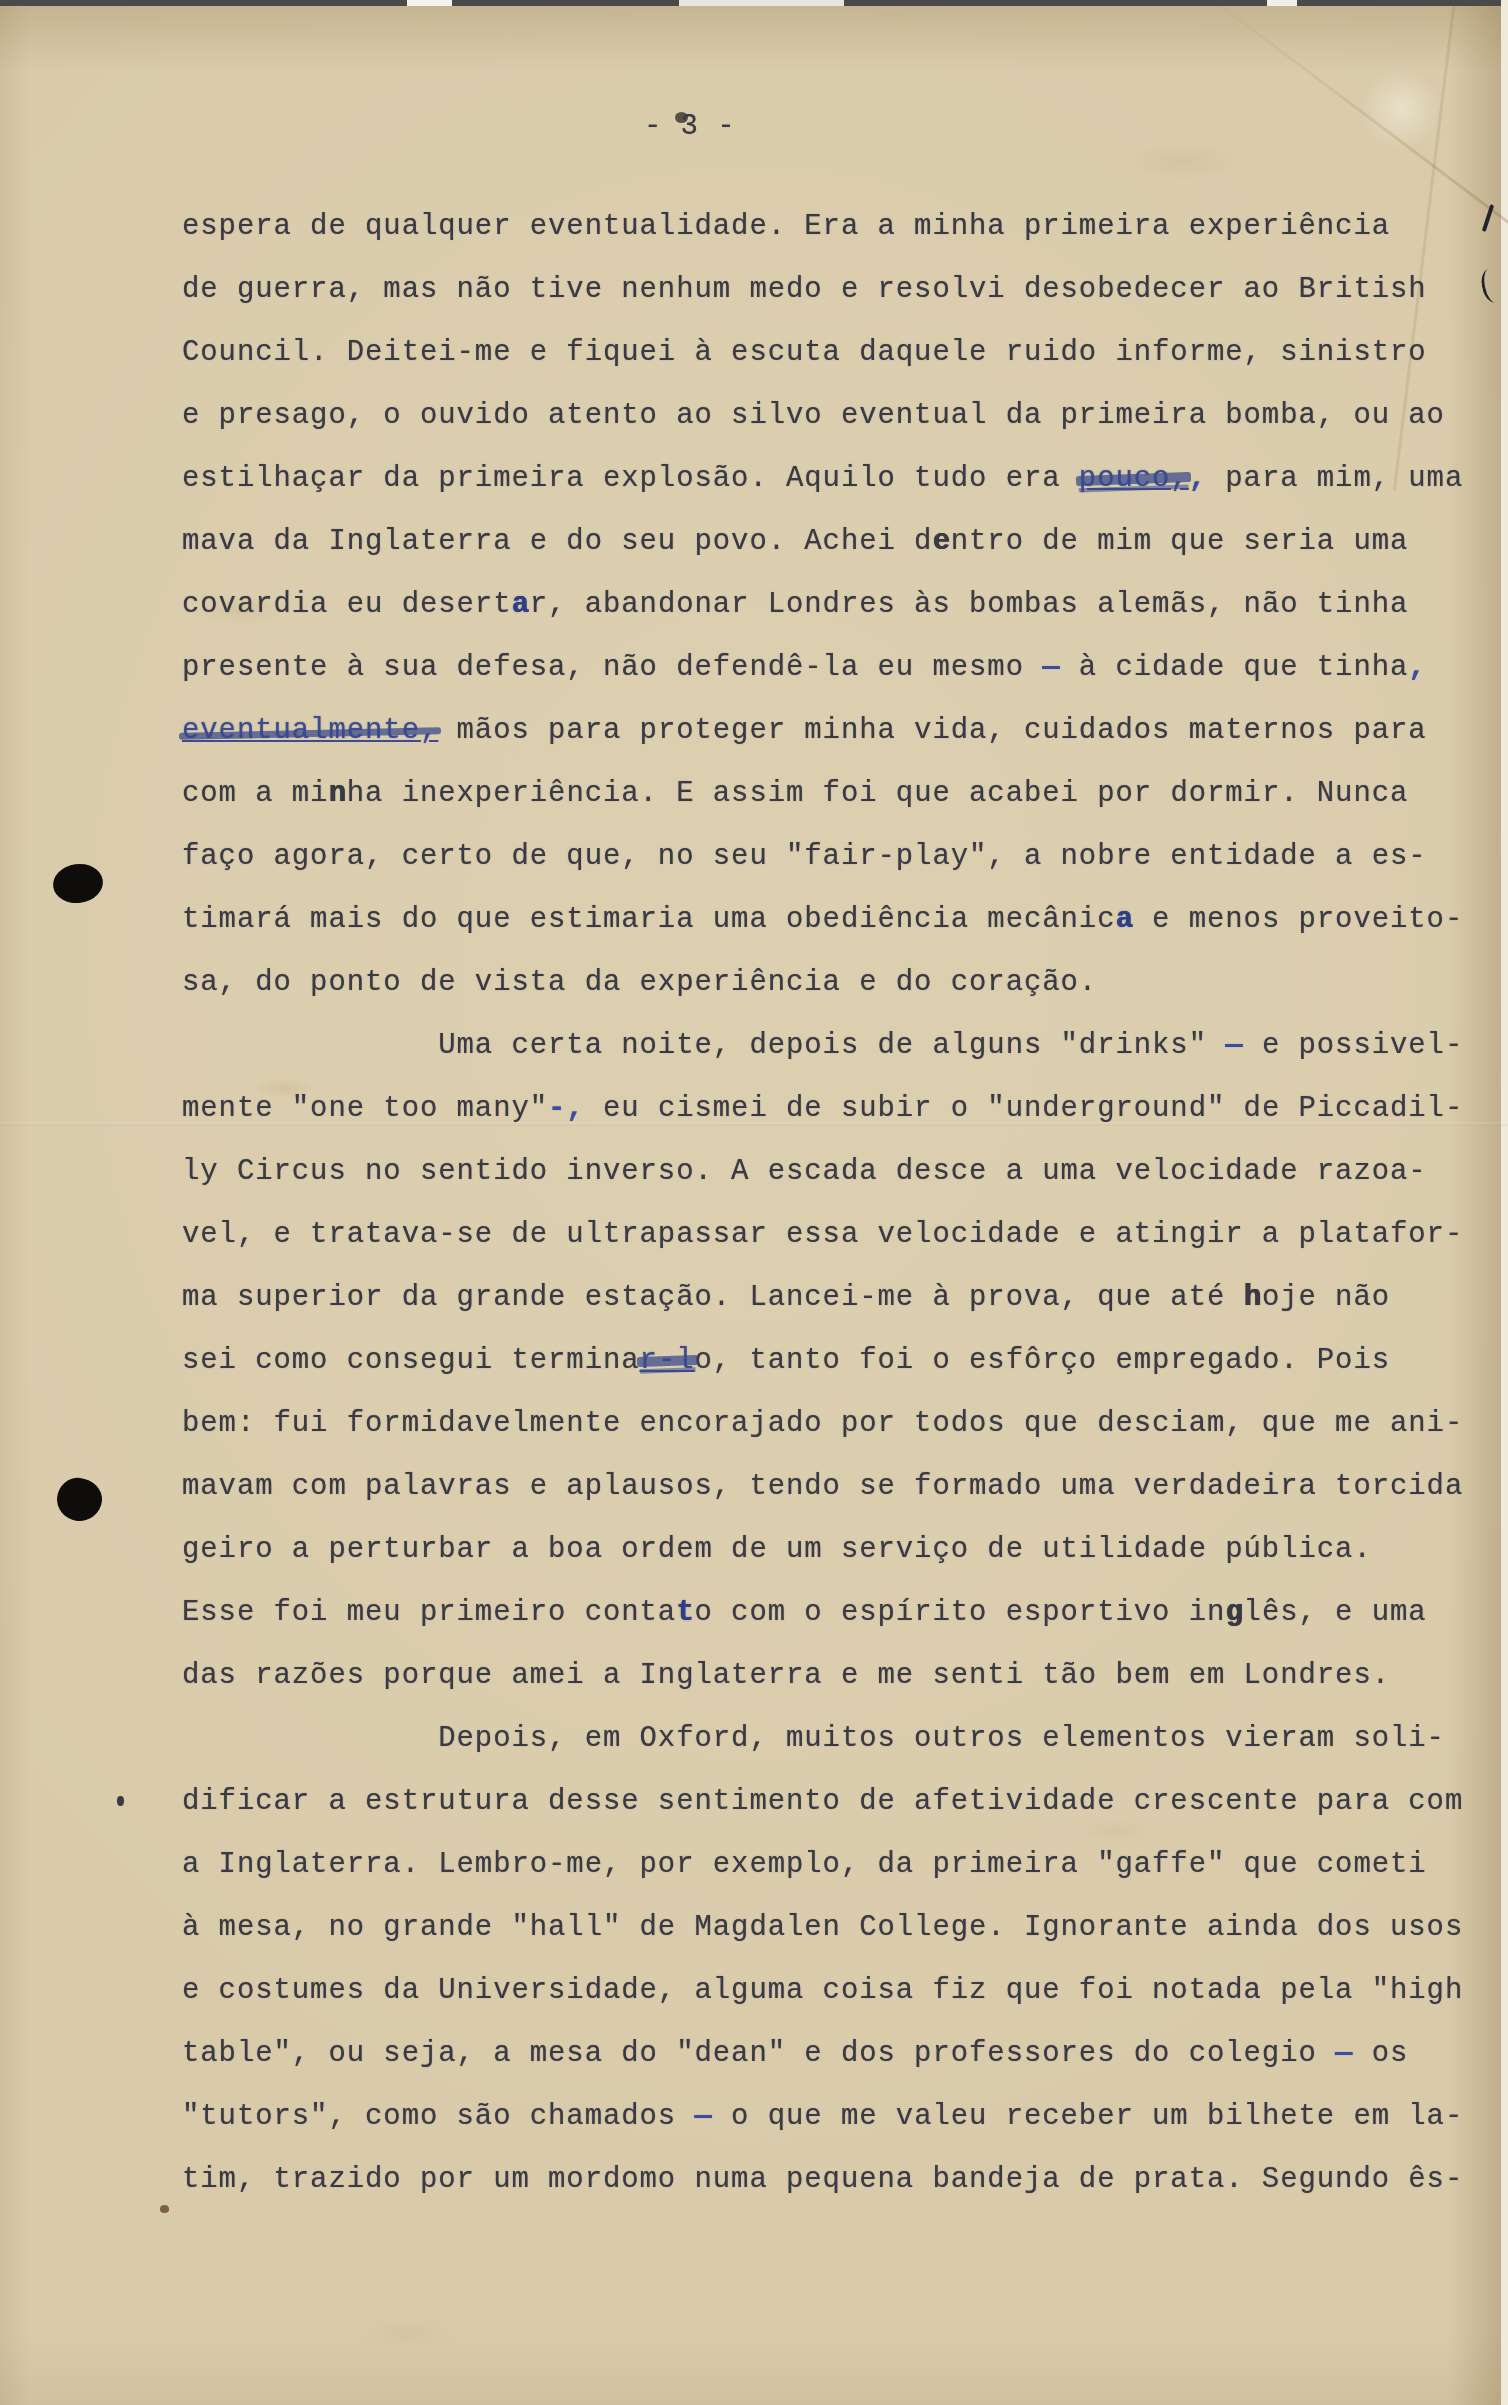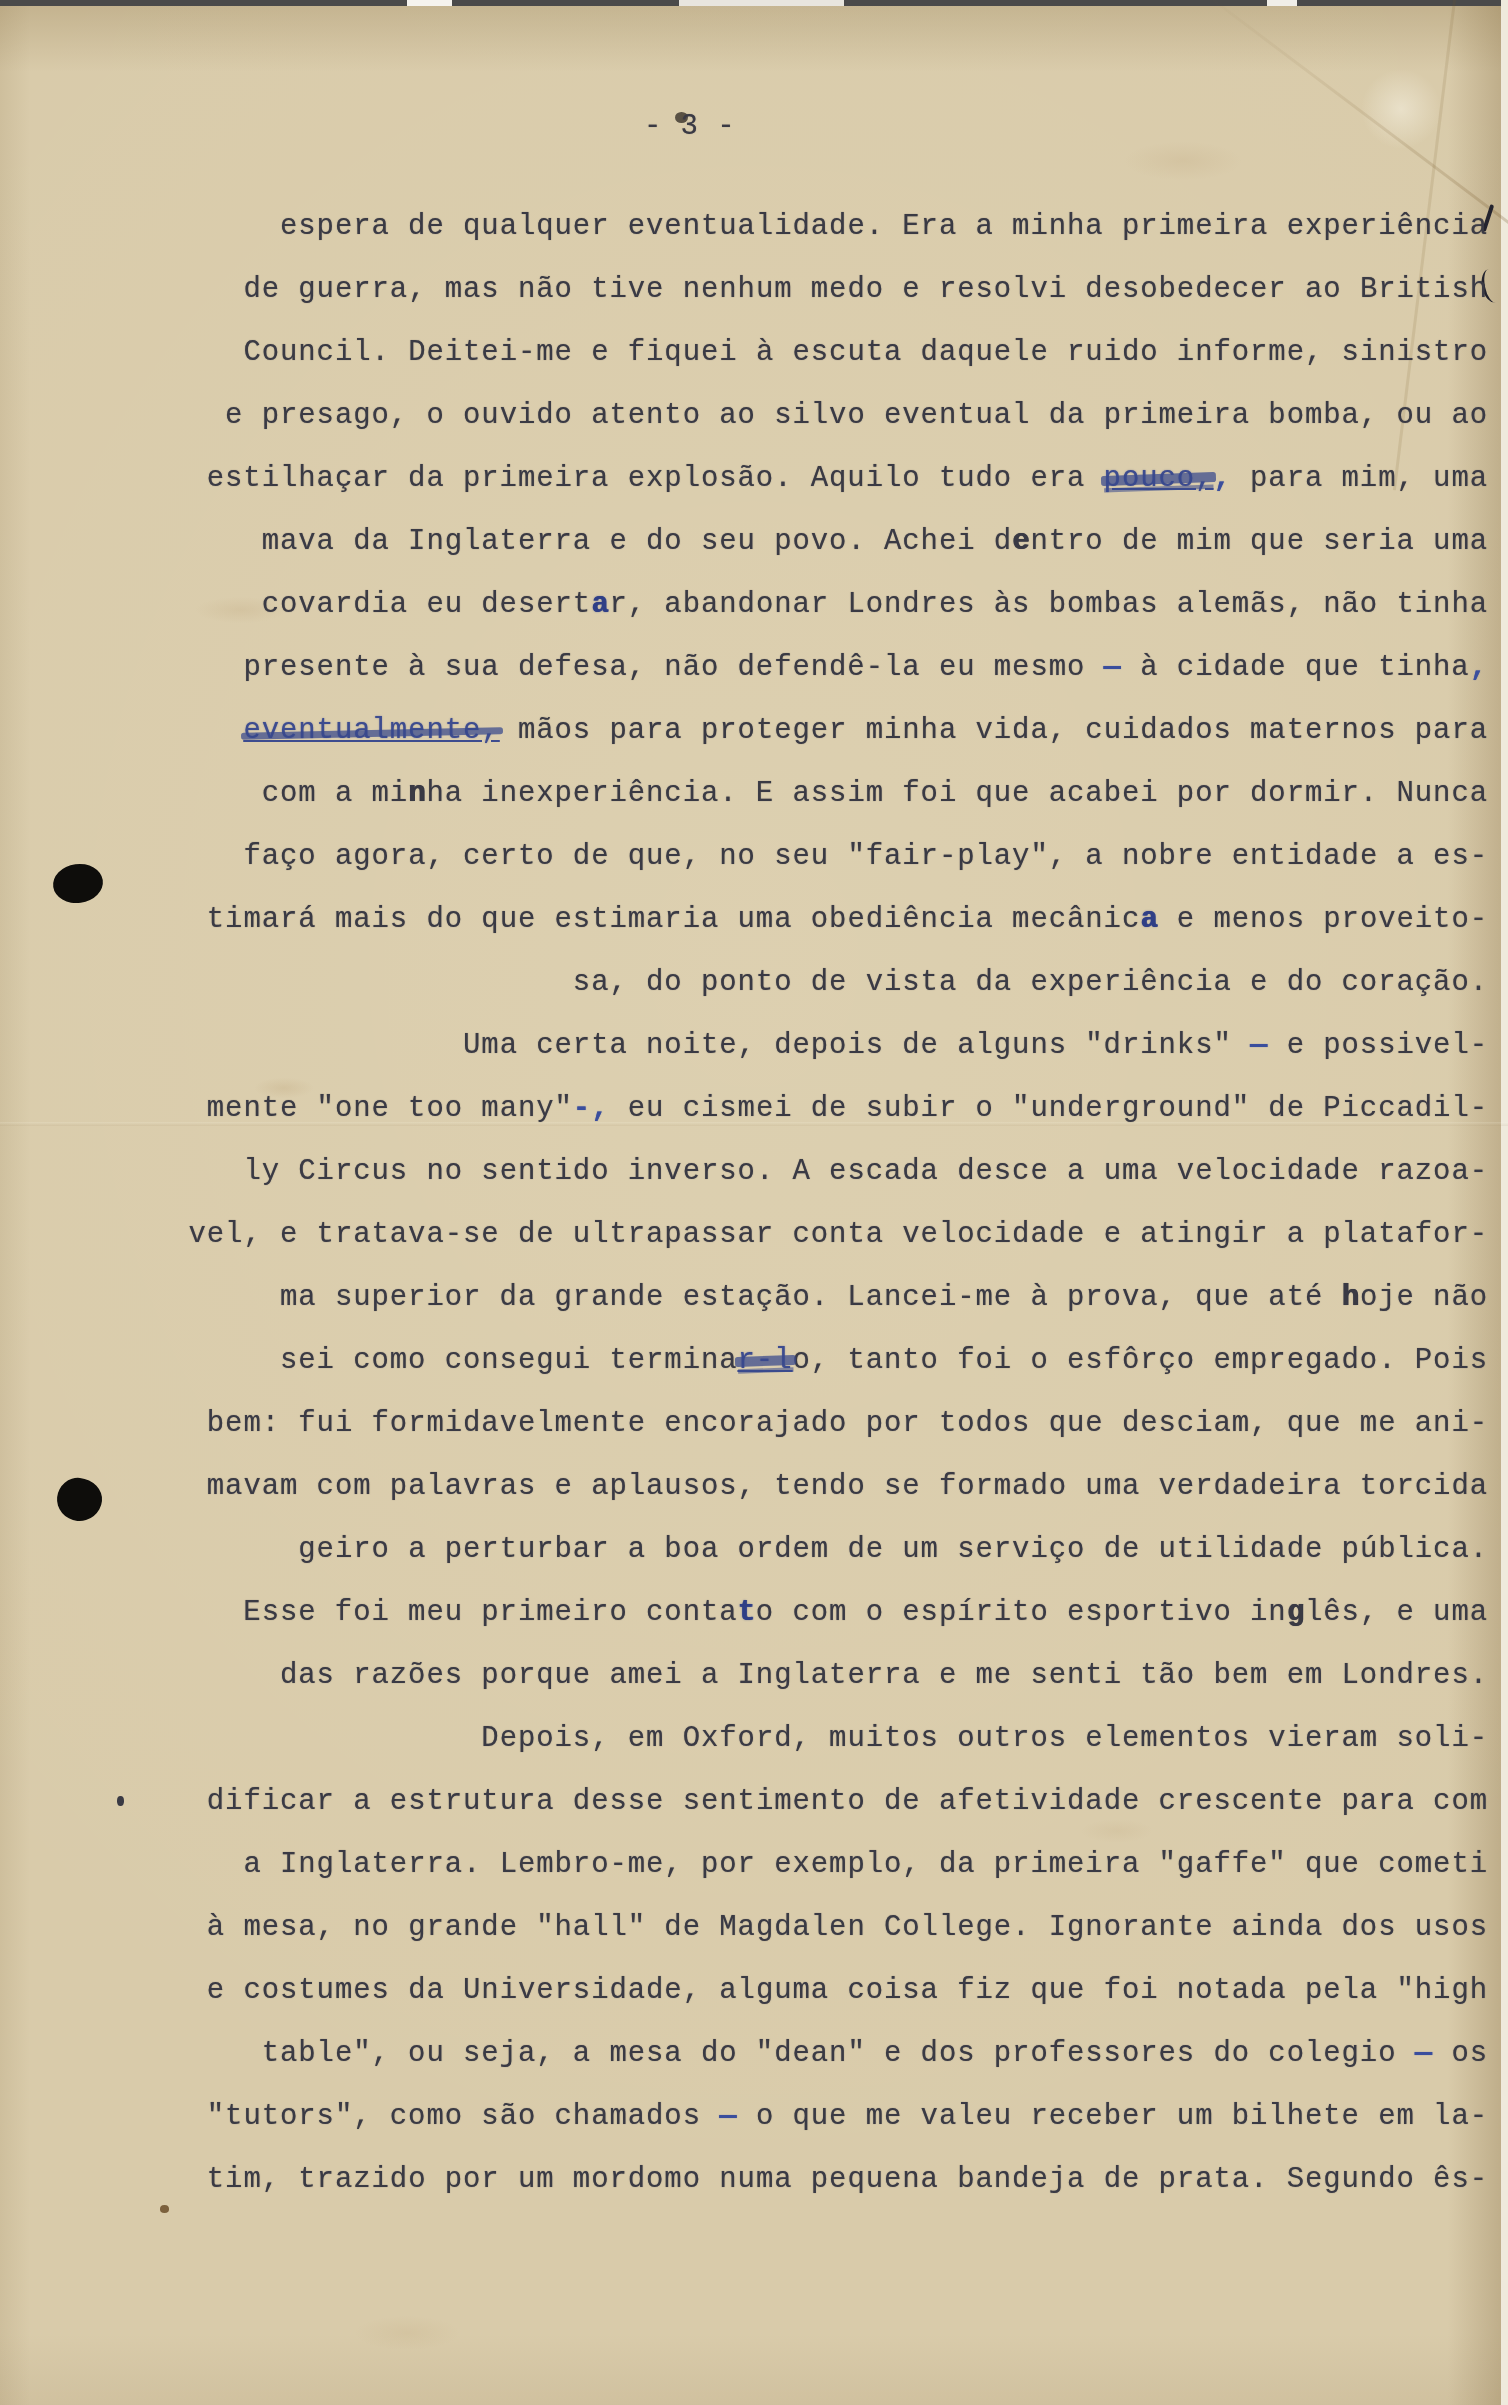--- a/index.html
+++ b/index.html
@@ -39,21 +39,21 @@
   .punch.p1{left:53px;top:864px;width:50px;height:39px;transform:rotate(-8deg);}
   .punch.p2{left:57px;top:1478px;width:45px;height:43px;transform:rotate(6deg);border-radius:46% 54% 50% 50%/50% 48% 52% 50%;}
   .pen-mark-1{position:absolute;left:1486px;top:204px;width:3.8px;height:28px;background:#23232e;border-radius:1.9px;transform:rotate(18deg);}
   .pen-mark-2{position:absolute;left:1482px;top:269px;width:14px;height:34px;border-left:3.8px solid #23232e;border-radius:60% 0 0 60%/50% 0 0 50%;transform:rotate(-12deg);}
   .speck{position:absolute;border-radius:50%;}
   .speck.s1{left:117px;top:1796px;width:6.6px;height:9.5px;background:#3a3a44;}
   .speck.s2{left:160px;top:2205px;width:8.5px;height:7.6px;background:#6b4f2a;opacity:.85;}
   .speck.s3{left:675px;top:112px;width:13.2px;height:11.4px;background:#4a4438;opacity:.9;}
   .page-number{position:absolute;left:644px;top:110px;font-size:29px;letter-spacing:0.9px;color:#3a3a44;
     text-shadow:0 0 0.9px rgba(55,55,66,.6);white-space:pre;}
-  .lines{position:absolute;left:182px;top:195px;width:1306px;text-align:right;}
+  .lines{position:absolute;left:182px;top:195px;width:1306px;}
   .line{height:63px;line-height:63px;font-size:29px;letter-spacing:0.9px;color:#3a3a44;white-space:pre;
     text-shadow:0 0 1.1px rgba(55,55,66,.55);}
   .seg-ot{font-weight:700;text-shadow:0.9px 0 0 currentColor,0 0 0.9px rgba(55,55,66,.6);}
   .seg-b{color:#3a4e9d;font-weight:700;text-shadow:0 0 0.9px rgba(58,78,157,.9);}
   .seg-bt{color:#2f3f86;font-weight:700;text-shadow:0.9px 0 0 rgba(47,63,134,.9),0 0 1.9px rgba(47,63,134,.5);}
   .seg-sb,.seg-sbh{position:relative;color:#3d4c8f;text-shadow:0 0 1.4px rgba(61,76,143,.7);text-decoration:underline;}
   .seg-sb::after,.seg-sbh::after{content:"";position:absolute;left:-2.8px;right:-2.8px;top:47%;height:6.6px;
     background:rgba(56,72,140,.72);border-radius:2.8px;transform:rotate(-1.2deg);}
   .seg-sbh::after{height:10.4px;top:36%;box-shadow:0 9.5px 0 -2.8px rgba(56,72,140,.55);transform:rotate(-2deg);}
 </style>
@@ -88,21 +88,21 @@
       <div class="line"><span class="seg-n">covardia eu desert</span><span class="seg-bt">a</span><span class="seg-n">r, abandonar Londres às bombas alemãs, não tinha</span></div>
       <div class="line"><span class="seg-n">presente à sua defesa, não defendê-la eu mesmo </span><span class="seg-b">—</span><span class="seg-n"> à cidade que tinha</span><span class="seg-b">,</span></div>
       <div class="line"><span class="seg-sb">eventualmente,</span><span class="seg-n"> mãos para proteger minha vida, cuidados maternos para</span></div>
       <div class="line"><span class="seg-n">com a mi</span><span class="seg-ot">n</span><span class="seg-n">ha inexperiência. E assim foi que acabei por dormir. Nunca</span></div>
       <div class="line"><span class="seg-n">faço agora, certo de que, no seu "fair-play", a nobre entidade a es-</span></div>
       <div class="line"><span class="seg-n">timará mais do que estimaria uma obediência mecânic</span><span class="seg-bt">a</span><span class="seg-n"> e menos proveito-</span></div>
       <div class="line"><span class="seg-n">sa, do ponto de vista da experiência e do coração.</span></div>
       <div class="line"><span class="seg-n">              Uma certa noite, depois de alguns "drinks" </span><span class="seg-b">—</span><span class="seg-n"> e possivel-</span></div>
       <div class="line"><span class="seg-n">mente "one too many"</span><span class="seg-b">-,</span><span class="seg-n"> eu cismei de subir o "underground" de Piccadil-</span></div>
       <div class="line"><span class="seg-n">ly Circus no sentido inverso. A escada desce a uma velocidade razoa-</span></div>
-      <div class="line"><span class="seg-n">vel, e tratava-se de ultrapassar conta velocidade e atingir a platafor-</span></div>
+      <div class="line"><span class="seg-n">vel, e tratava-se de ultrapassar essa velocidade e atingir a platafor-</span></div>
       <div class="line"><span class="seg-n">ma superior da grande estação. Lancei-me à prova, que até </span><span class="seg-ot">h</span><span class="seg-n">oje não</span></div>
       <div class="line"><span class="seg-n">sei como consegui termina</span><span class="seg-sbh">r-l</span><span class="seg-n">o, tanto foi o esfôrço empregado. Pois</span></div>
       <div class="line"><span class="seg-n">bem: fui formidavelmente encorajado por todos que desciam, que me ani-</span></div>
       <div class="line"><span class="seg-n">mavam com palavras e aplausos, tendo se formado uma verdadeira torcida</span></div>
       <div class="line"><span class="seg-n">geiro a perturbar a boa ordem de um serviço de utilidade pública.</span></div>
       <div class="line"><span class="seg-n">Esse foi meu primeiro conta</span><span class="seg-bt">t</span><span class="seg-n">o com o espírito esportivo in</span><span class="seg-ot">g</span><span class="seg-n">lês, e uma</span></div>
       <div class="line"><span class="seg-n">das razões porque amei a Inglaterra e me senti tão bem em Londres.</span></div>
       <div class="line"><span class="seg-n">              Depois, em Oxford, muitos outros elementos vieram soli-</span></div>
       <div class="line"><span class="seg-n">dificar a estrutura desse sentimento de afetividade crescente para com</span></div>
       <div class="line"><span class="seg-n">a Inglaterra. Lembro-me, por exemplo, da primeira "gaffe" que cometi</span></div>

